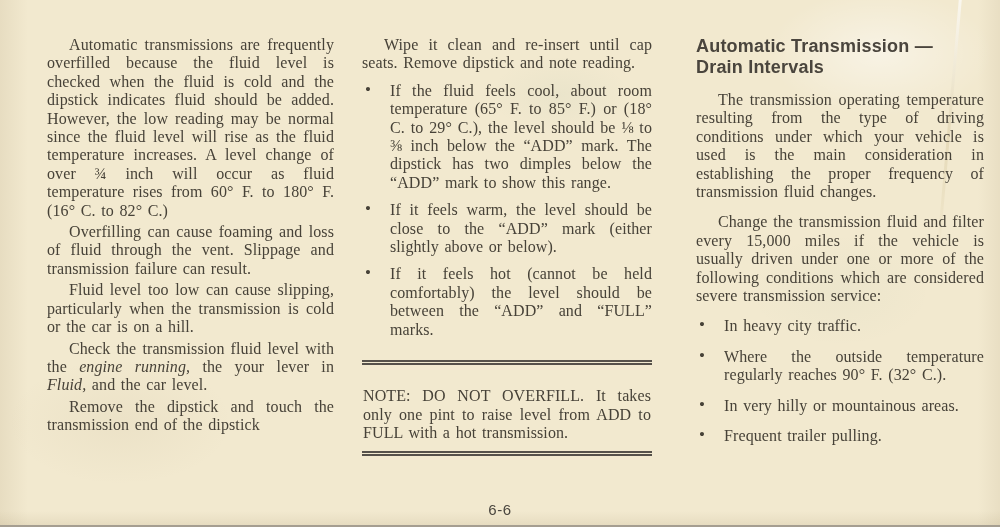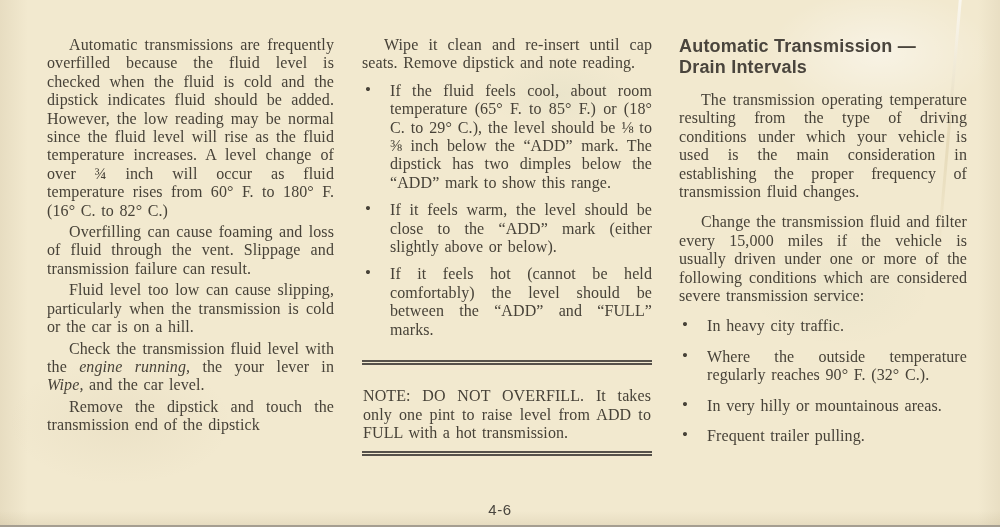--- a/index.html
+++ b/index.html
@@ -29,21 +29,21 @@
     position: absolute;
     top: 36px;
     font-size: 16px;
     line-height: 18.4px;
     text-align: justify;
     word-spacing: 1.5px;
     letter-spacing: 0.1px;
   }
   .col-left  { left: 47px;  width: 287px; }
   .col-mid   { left: 362px; width: 290px; }
-  .col-right { left: 679px; width: 288px; }
+  .col-right { left: 696px; width: 288px; }
   p { margin: 0; padding: 0; }
   p.indent { text-indent: 22px; }
   .col-left p + p { margin-top: 3px; }
   .col-mid  p + p { margin-top: 5px; }
   .bullet-item {
     position: relative;
     padding-left: 28px;
     margin-top: 9px;
     text-align: justify;
   }
@@ -112,21 +112,21 @@
 <body>
 
 <div class="page">
 
   <div class="crease"></div>
 
   <div class="col col-left">
     <p class="indent">Automatic transmissions are frequently overfilled because the fluid level is checked when the fluid is cold and the dipstick indicates fluid should be added. However, the low reading may be normal since the fluid level will rise as the fluid temperature increases. A level change of over ¾ inch will occur as fluid temperature rises from 60° F. to 180° F. (16° C. to 82° C.)</p>
     <p class="indent">Overfilling can cause foaming and loss of fluid through the vent. Slippage and transmission failure can result.</p>
     <p class="indent">Fluid level too low can cause slipping, particularly when the transmission is cold or the car is on a hill.</p>
-    <p class="indent"><span>Check the transmission fluid level with the </span><em>engine running,</em><span> the your lever in </span><em>Wipe,</em><span> and the car level.</span></p>
+    <p class="indent"><span>Check the transmission fluid level with the </span><em>engine running,</em><span> the your lever in </span><em>Fluid,</em><span> and the car level.</span></p>
     <p class="indent">Remove the dipstick and touch the transmission end of the dipstick</p>
   </div>
 
   <div class="col col-mid">
     <p class="indent">Wipe it clean and re-insert until cap seats. Remove dipstick and note reading.</p>
     <div class="bullet-item">
       <span class="bullet">•</span>
       <span>If the fluid feels cool, about room temperature (65° F. to 85° F.) or (18° C. to 29° C.), the level should be ⅛ to ⅜ inch below the “ADD” mark. The dipstick has two dimples below the “ADD” mark to show this range.</span>
     </div>
     <div class="bullet-item">
@@ -159,17 +159,17 @@
         <span class="bullet">•</span>
         <span>In very hilly or mountainous areas.</span>
       </div>
       <div class="bullet-item">
         <span class="bullet">•</span>
         <span>Frequent trailer pulling.</span>
       </div>
     </div>
   </div>
 
-  <div class="footer">4-6</div>
+  <div class="footer">6-6</div>
 
   <div class="edge-bottom"></div>
 
 </div>
 
 </body></html>

